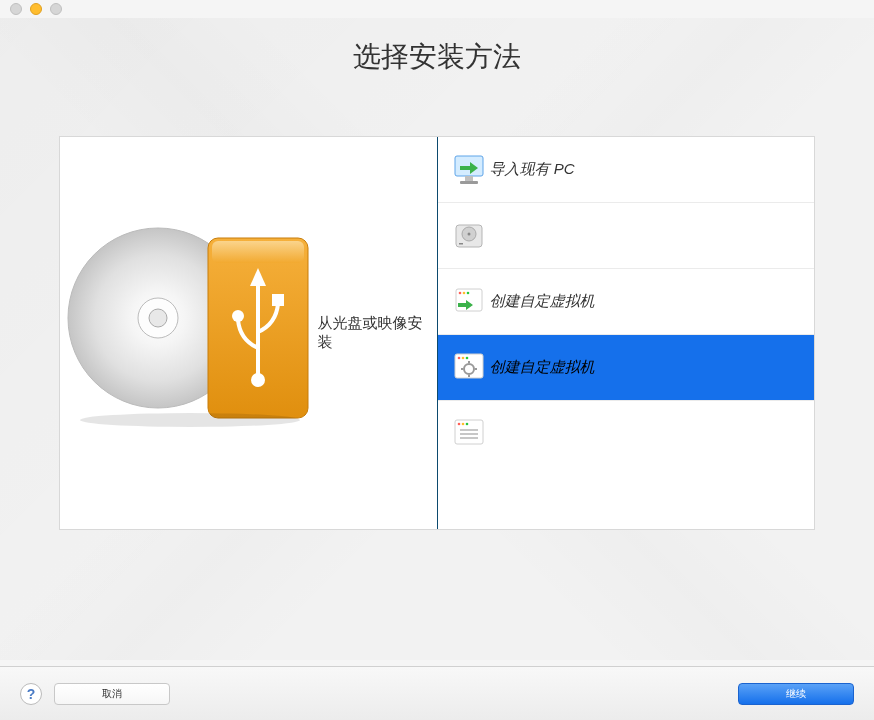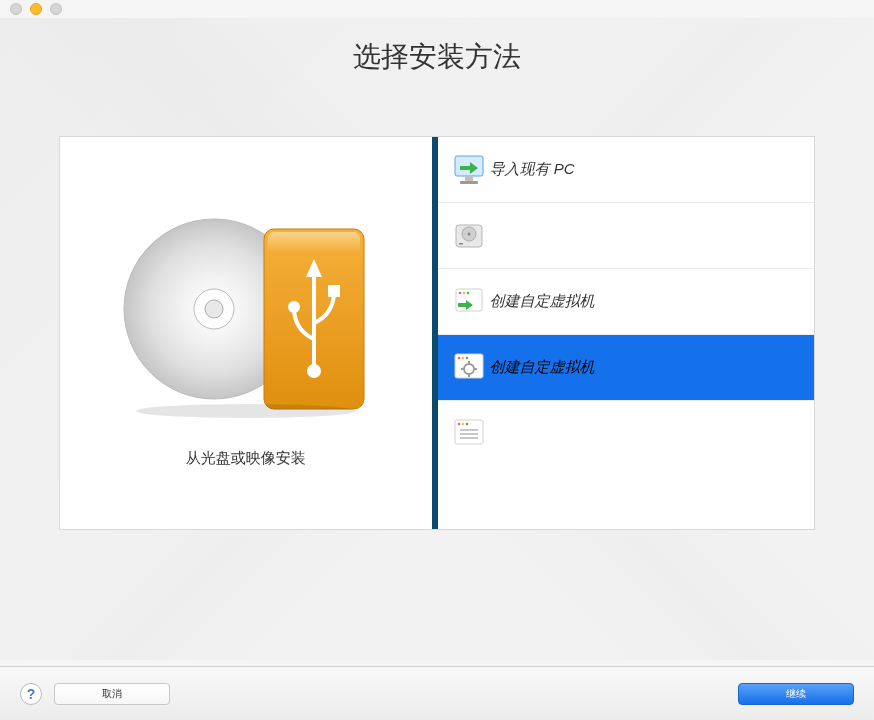--- a/index.html
+++ b/index.html
@@ -74,24 +74,24 @@
       border: 1px solid #d8d8d8;
       display: flex;
       position: relative;
       z-index: 5;
     }
 
     
     .left-panel {
       width: 378px;
       display: flex;
-      flex-direction: column;
+      flex-direction: row;
       align-items: center;
       justify-content: center;
-      border-right: 6px solid #0c4a6e;
+      border-right: 1px solid #0c4a6e;
     }
 
     .disc-usb-container {
       position: relative;
       width: 260px;
       height: 220px;
       margin-bottom: 30px;
     }
 
     .disc-usb-container svg {

